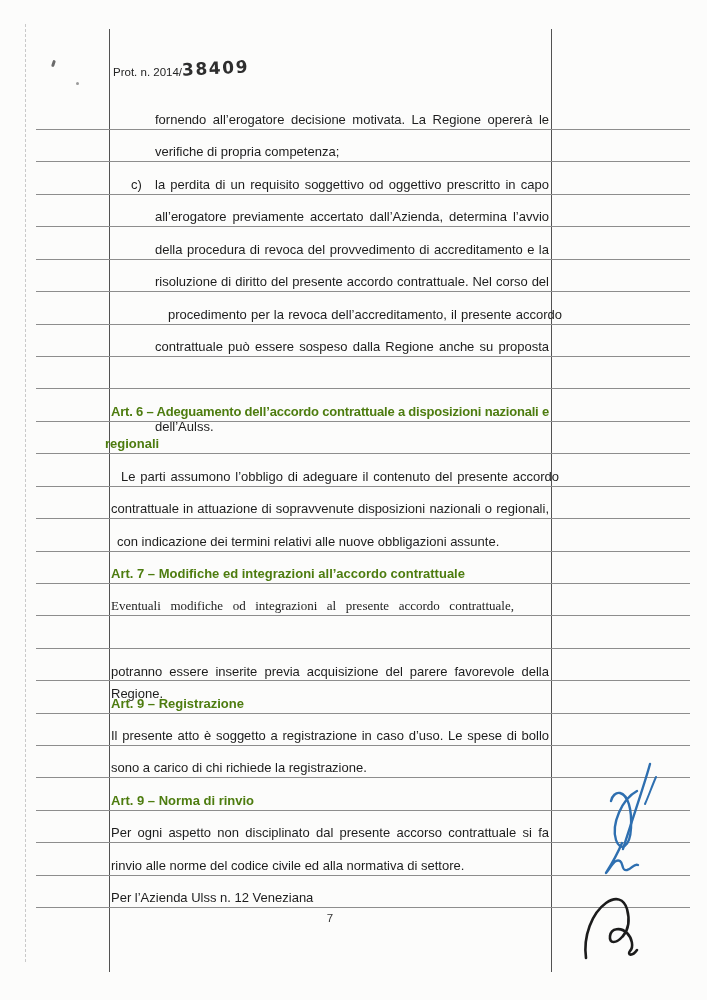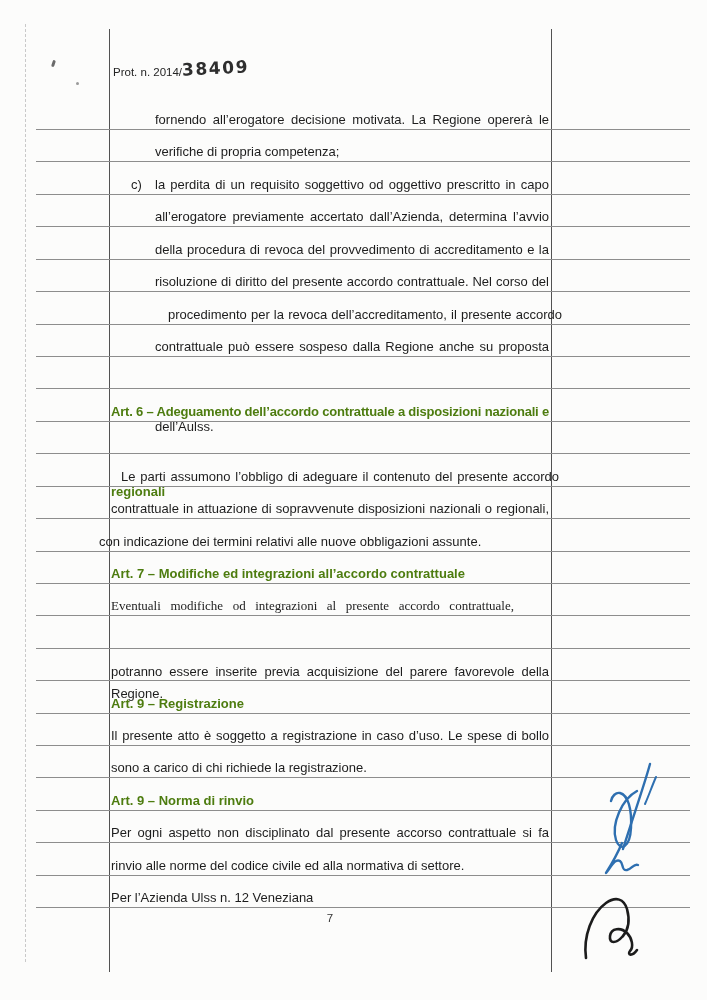--- a/index.html
+++ b/index.html
@@ -75,27 +75,27 @@
       <div class="tline justify" style="left: 155px; top: 273.1px; width: 394px;"><span style="word-spacing: 0.34px;">risoluzione di diritto del presente accordo contrattuale. Nel corso del</span></div>
       <div class="hrule" style="top: 323.5px;"></div>
       <div class="tline justify" style="left: 168px; top: 305.5px; width: 394px;"><span style="word-spacing: 0.54px;">procedimento per la revoca dell’accreditamento, il presente accordo</span></div>
       <div class="hrule" style="top: 355.9px;"></div>
       <div class="tline justify" style="left: 155px; top: 337.9px; width: 394px;"><span style="word-spacing: 1.55px;">contrattuale può essere sospeso dalla Regione anche su proposta</span></div>
       <div class="hrule" style="top: 388.4px;"></div>
       <div class="tline" style="left: 155px; top: 370.4px; width: 394px; margin-top: 48px;"><span>dell’Aulss.</span></div>
       <div class="hrule" style="top: 420.8px;"></div>
       <div class="tline bold justify" style="left: 111px; top: 402.8px; width: 438px;"><span style="letter-spacing: -0.19px; word-spacing: 0.02px;">Art. 6 – Adeguamento dell’accordo contrattuale a disposizioni nazionali e</span></div>
       <div class="hrule" style="top: 453.2px;"></div>
-      <div class="tline bold" style="left: 111px; top: 435.2px; width: 438px; margin-top: 48px;"><span>regionali</span></div>
+      <div class="tline bold" style="left: 105px; top: 435.2px; width: 438px;"><span>regionali</span></div>
       <div class="hrule" style="top: 485.6px;"></div>
       <div class="tline justify" style="left: 121px; top: 467.6px; width: 438px;"><span style="word-spacing: 1.23px;">Le parti assumono l’obbligo di adeguare il contenuto del presente accordo</span></div>
       <div class="hrule" style="top: 518px;"></div>
       <div class="tline justify" style="left: 111px; top: 500px; width: 438px;"><span style="word-spacing: 0.55px;">contrattuale in attuazione di sopravvenute disposizioni nazionali o regionali,</span></div>
       <div class="hrule" style="top: 550.5px;"></div>
-      <div class="tline" style="left: 99px; top: 532.5px; width: 438px;"><span>con indicazione dei termini relativi alle nuove obbligazioni assunte.</span></div>
+      <div class="tline" style="left: 117px; top: 532.5px; width: 438px;"><span>con indicazione dei termini relativi alle nuove obbligazioni assunte.</span></div>
       <div class="hrule" style="top: 582.9px;"></div>
       <div class="tline bold" style="left: 111px; top: 564.9px; width: 438px;"><span>Art. 7 – Modifiche ed integrazioni all’accordo contrattuale</span></div>
       <div class="hrule" style="top: 615.3px;"></div>
       <div class="tline justify" style="left: 111px; top: 597.3px; width: 438px; font-family: Liberation Serif, serif;"><span style="word-spacing: 6.31px;">Eventuali modifiche od integrazioni al presente accordo contrattuale,</span></div>
       <div class="hrule" style="top: 647.7px;"></div>
       <div class="tline justify" style="left: 111px; top: 663px; width: 438px;"><span style="word-spacing: 3.44px;">potranno essere inserite previa acquisizione del parere favorevole della</span></div>
       <div class="hrule" style="top: 680.1px;"></div>
       <div class="tline" style="left: 111px; top: 662.1px; width: 438px; margin-top: 23px;"><span>Regione.</span></div>
       <div class="hrule" style="top: 712.6px;"></div>
       <div class="tline bold" style="left: 111px; top: 694.6px; width: 438px;"><span>Art. 9 – Registrazione</span></div>

